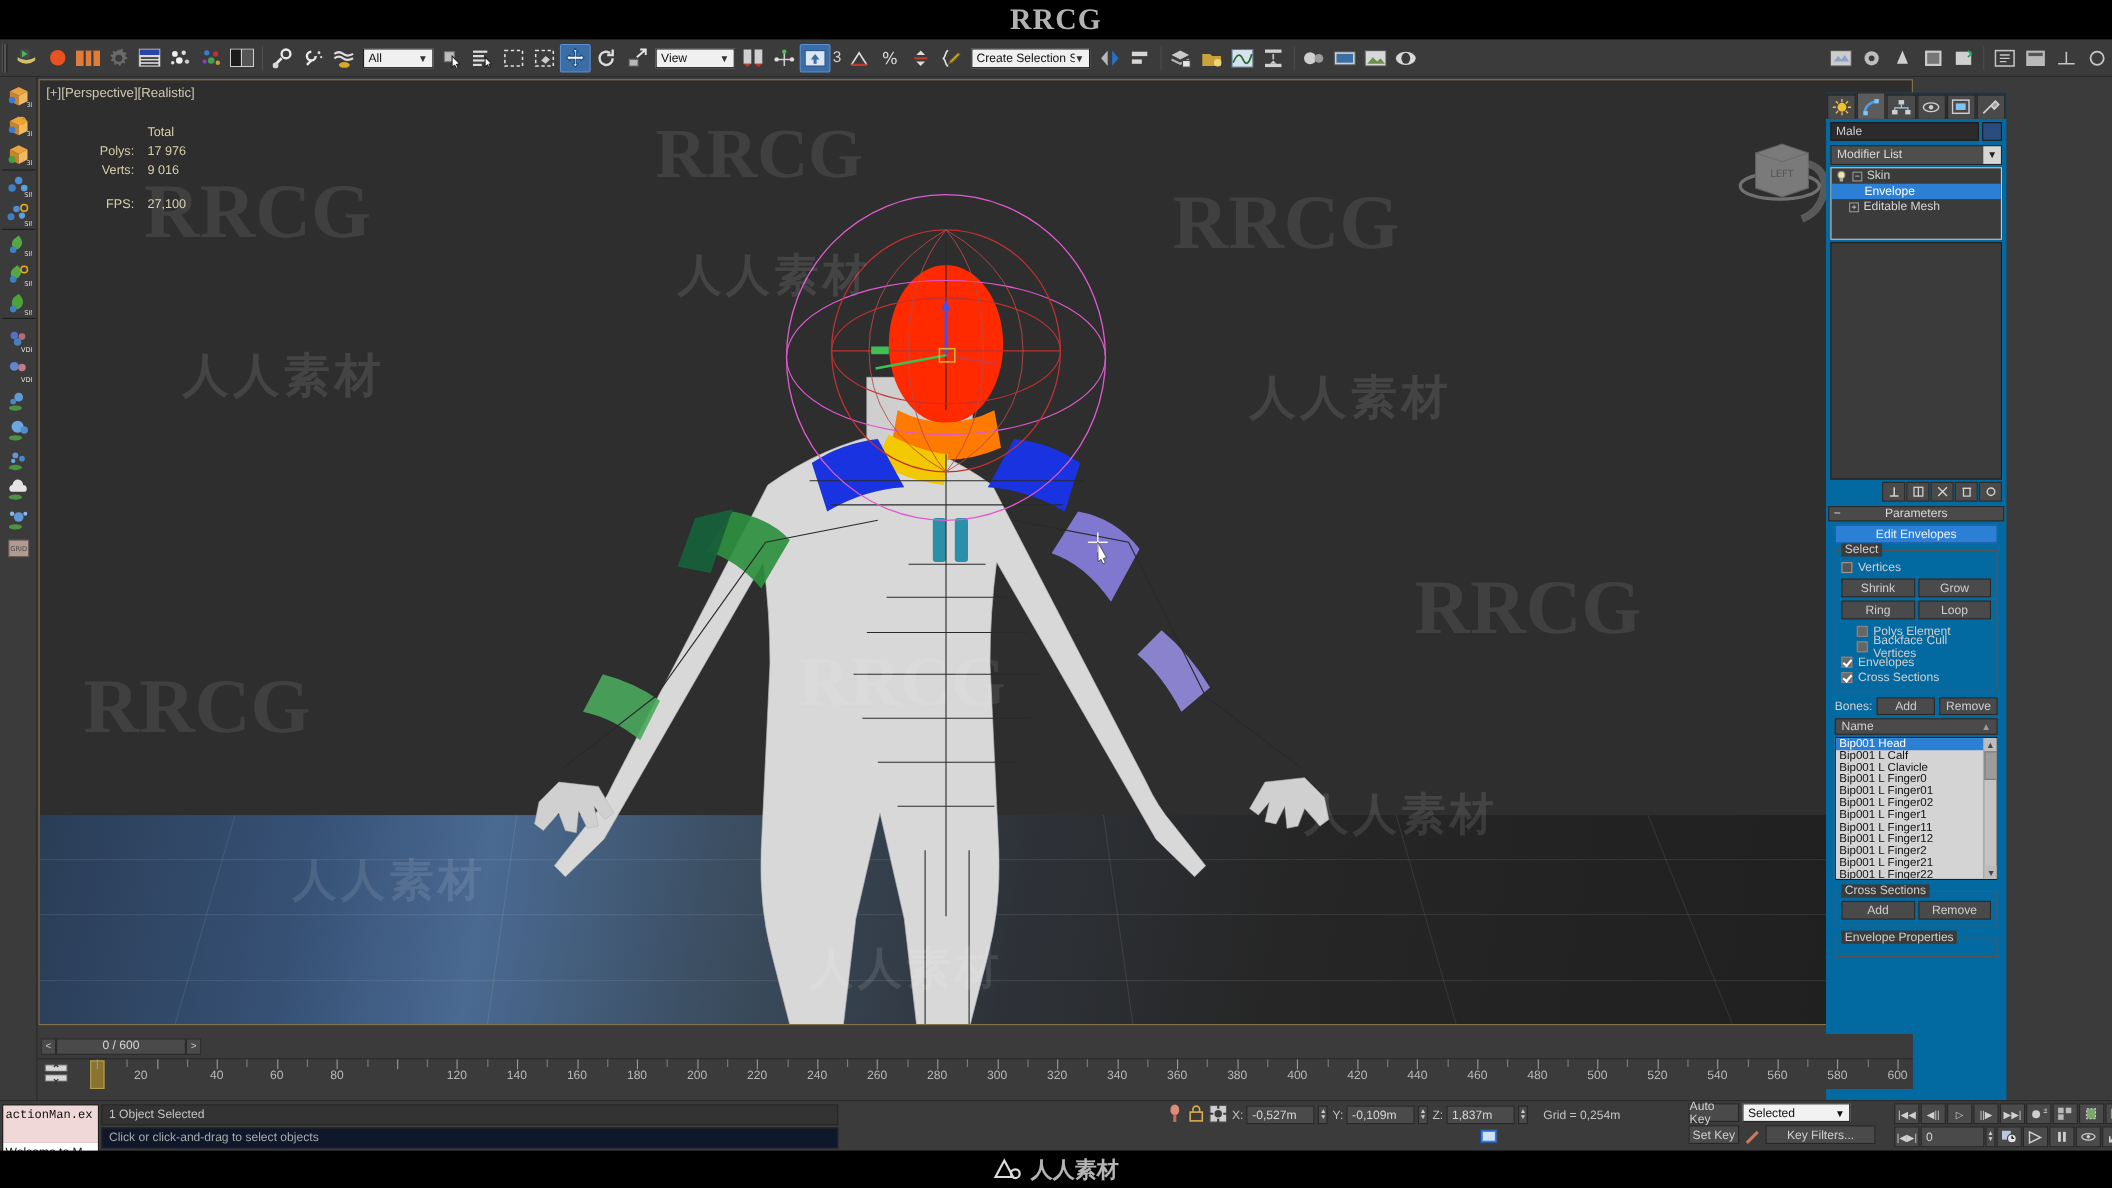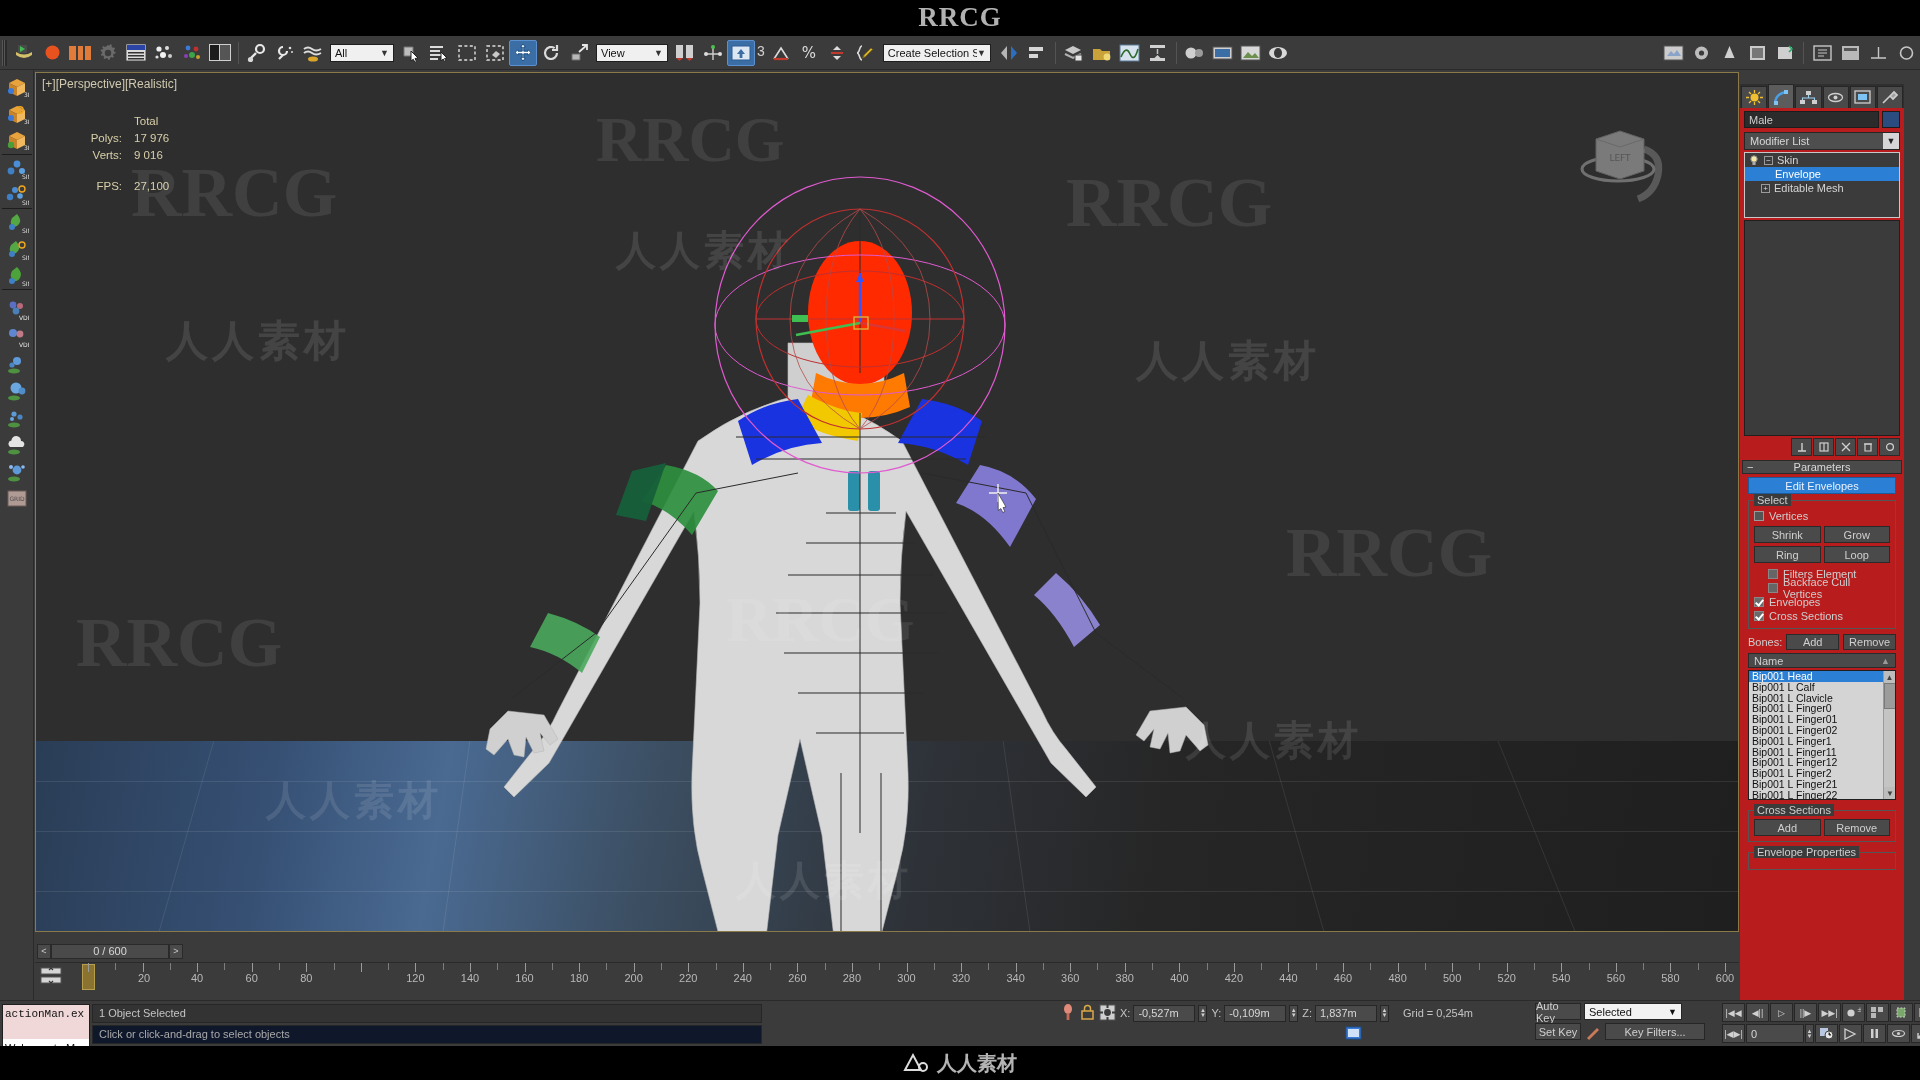--- a/index.html
+++ b/index.html
@@ -47,21 +47,21 @@
 
   
   .floor{ position:absolute;left:0;bottom:0;width:100%;height:190px;
      background:linear-gradient(100deg,#2a3d56 0%,#365074 14%,#4a6a92 24%,#3c4f63 36%,#2e3238 52%,#262626 66%,#1f1f1f 100%); }
   .floor .gl{position:absolute;background:rgba(255,255,255,.09);}
 
   
   .navcube{position:absolute;right:62px;top:36px;width:110px;height:95px;opacity:.55;}
 
   
-  .cmdp{ position:absolute;left:1740px;top:84px;width:164px;height:916px;background:#b91c1c;}
+  .cmdp{ position:absolute;left:1660px;top:84px;width:164px;height:916px;background:#0369a1;}
   .cmdtabs{ display:flex;height:24px;align-items:flex-end;padding-left:1px;background:#2f2f2f;}
   .ctab{width:28px;height:22px;display:flex;align-items:center;justify-content:center;
         background:#4a4a4a;border:1px solid #262626;border-bottom:none;margin-right:1px;}
   .ctab.sel{background:#5c5c5c;height:24px;}
   .namerow{display:flex;align-items:center;padding:3px 4px 2px 4px;gap:3px;}
   .nameinput{flex:1;height:17px;background:#2b2b2b;border:1px solid #1c1c1c;color:#cfcfcf;
              font-size:11px;padding:1px 4px;line-height:15px;}
   .swatch{width:18px;height:17px;background:#2b4c7e;border:1px solid #1c1c1c;}
   .modlist{margin:2px 4px;height:18px;background:#4e4e4e;border:1px solid #262626;
            display:flex;align-items:center;padding-left:5px;font-size:11px;color:#d8d8d8;}
@@ -881,21 +881,21 @@
           <div class="btn2">
             <div class="b">Shrink</div>
             <div class="b">Grow</div>
           </div>
           <div class="btn2">
             <div class="b">Ring</div>
             <div class="b">Loop</div>
           </div>
           <div class="ck" style="margin-top:4px;padding-left:14px;">
             <span class="ckbox"></span>
-            <span>Filters Element</span>
+            <span>Polys Element</span>
           </div>
           <div class="ck" style="padding-left:14px;">
             <span class="ckbox"></span>
             <span>Backface Cull Vertices</span>
           </div>
           <div class="ck">
             <span class="ckbox on"></span>
             <span>Envelopes</span>
           </div>
           <div class="ck">
@@ -966,21 +966,21 @@
           <rect x="1" y="2" width="20" height="6" fill="#d6d6d6" stroke="#555"></rect>
           <rect x="1" y="11" width="20" height="6" fill="#d6d6d6" stroke="#555"></rect>
           <path d="M9 4l2-2 2 2M9 15l2 2 2-2" stroke="#333" stroke-width="1.2" fill="none"></path>
         </svg>
     </div>
     <div class="slider0"></div>
     <div id="ruler-ticks">
         <div class="tick maj" style="left: 53px;"></div>
         <div class="tick" style="left: 80.2833px;"></div>
         <div class="tick maj" style="left: 107.567px;"></div>
-        <div class="num" style="left: 109px;">20</div>
+        <div class="num" style="left: 93px;">20</div>
         <div class="tick" style="left: 134.85px;"></div>
         <div class="tick maj" style="left: 162.133px;"></div>
         <div class="num" style="left: 162.133px;">40</div>
         <div class="tick" style="left: 189.417px;"></div>
         <div class="tick maj" style="left: 216.7px;"></div>
         <div class="num" style="left: 216.7px;">60</div>
         <div class="tick" style="left: 243.983px;"></div>
         <div class="tick maj" style="left: 271.267px;"></div>
         <div class="num" style="left: 271.267px;">80</div>
         <div class="tick" style="left: 298.55px;"></div>

